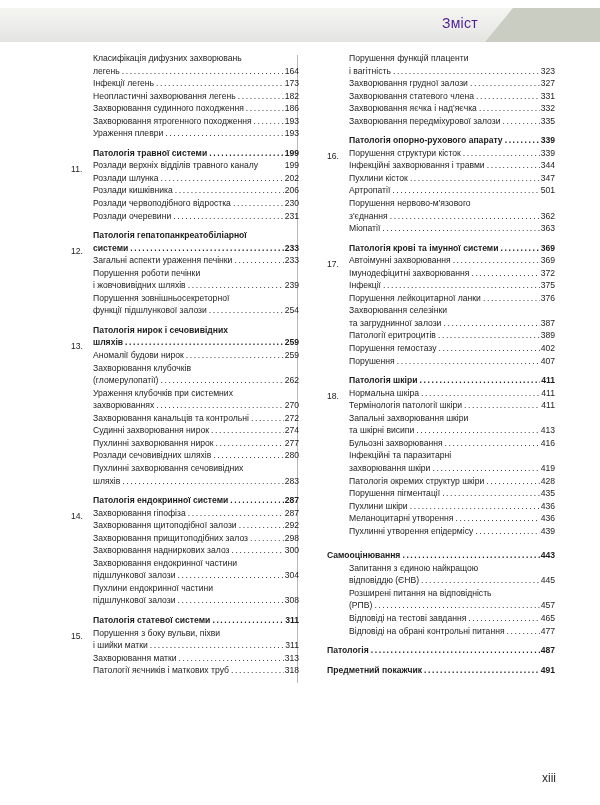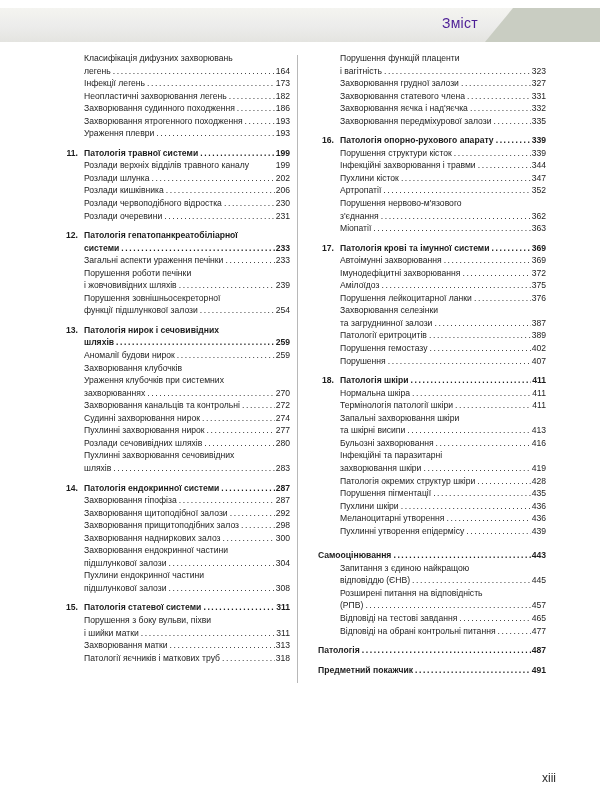--- a/index.html
+++ b/index.html
@@ -55,20 +55,21 @@
   .toc {
     position: absolute;
     left: 0;
     top: 52px;
     width: 600px;
     height: 700px;
   }
   .column {
     position: absolute;
     top: 0;
+    margin-left: 9px;
   }
   .column.left  { left: 62px;  width: 228px; }
   .column.right { left: 318px; width: 228px; }
 
   .col-divider {
     position: absolute;
     left: 297px;
     top: 3px;
     width: 1px;
     height: 628px;
@@ -95,24 +96,23 @@
   .entry.section {
     font-weight: bold;
     padding-left: 0;
     margin-top: 7px;
   }
   .entry.spacer-top { margin-top: 12px; }
 
   .num {
     position: absolute;
     left: 0;
-    top: 0;
+    top: 16px;
     width: 16px;
-    text-align: right;
-    font-weight: bold;
+    font-weight: normal;
   }
 
   
   .line {
     display: flex;
     align-items: baseline;
     width: 100%;
   }
   .title {
     white-space: pre;
@@ -289,20 +289,25 @@
       </div>
       <div class="entry sub">
         <div class="line">
           <span class="title">Аномалії будови нирок</span>
           <span class="dots"></span>
           <span class="page">259</span>
         </div>
       </div>
       <div class="entry sub">
         <span class="cont">Захворювання клубочків</span>
+        <div class="line">
+          <span class="title">(гломерулопатії)</span>
+          <span class="dots"></span>
+          <span class="page">262</span>
+        </div>
       </div>
       <div class="entry sub">
         <span class="cont">Ураження клубочків при системних</span>
         <div class="line">
           <span class="title">захворюваннях</span>
           <span class="dots"></span>
           <span class="page">270</span>
         </div>
       </div>
       <div class="entry sub">
@@ -487,21 +492,21 @@
         <div class="line">
           <span class="title">Пухлини кісток</span>
           <span class="dots"></span>
           <span class="page">347</span>
         </div>
       </div>
       <div class="entry sub">
         <div class="line">
           <span class="title">Артропатії</span>
           <span class="dots"></span>
-          <span class="page">352</span>
+          <span class="page">501</span>
         </div>
       </div>
       <div class="entry sub">
         <span class="cont">Порушення нервово-м'язового</span>
         <div class="line">
           <span class="title">з'єднання</span>
           <span class="dots"></span>
           <span class="page">362</span>
         </div>
       </div>
@@ -529,21 +534,21 @@
       </div>
       <div class="entry sub">
         <div class="line">
           <span class="title">Імунодефіцитні захворювання</span>
           <span class="dots"></span>
           <span class="page">372</span>
         </div>
       </div>
       <div class="entry sub">
         <div class="line">
-          <span class="title">Амілоїдоз</span>
+          <span class="title">Інфекції</span>
           <span class="dots"></span>
           <span class="page">375</span>
         </div>
       </div>
       <div class="entry sub">
         <div class="line">
           <span class="title">Порушення лейкоцитарної ланки</span>
           <span class="dots"></span>
           <span class="page">376</span>
         </div>

